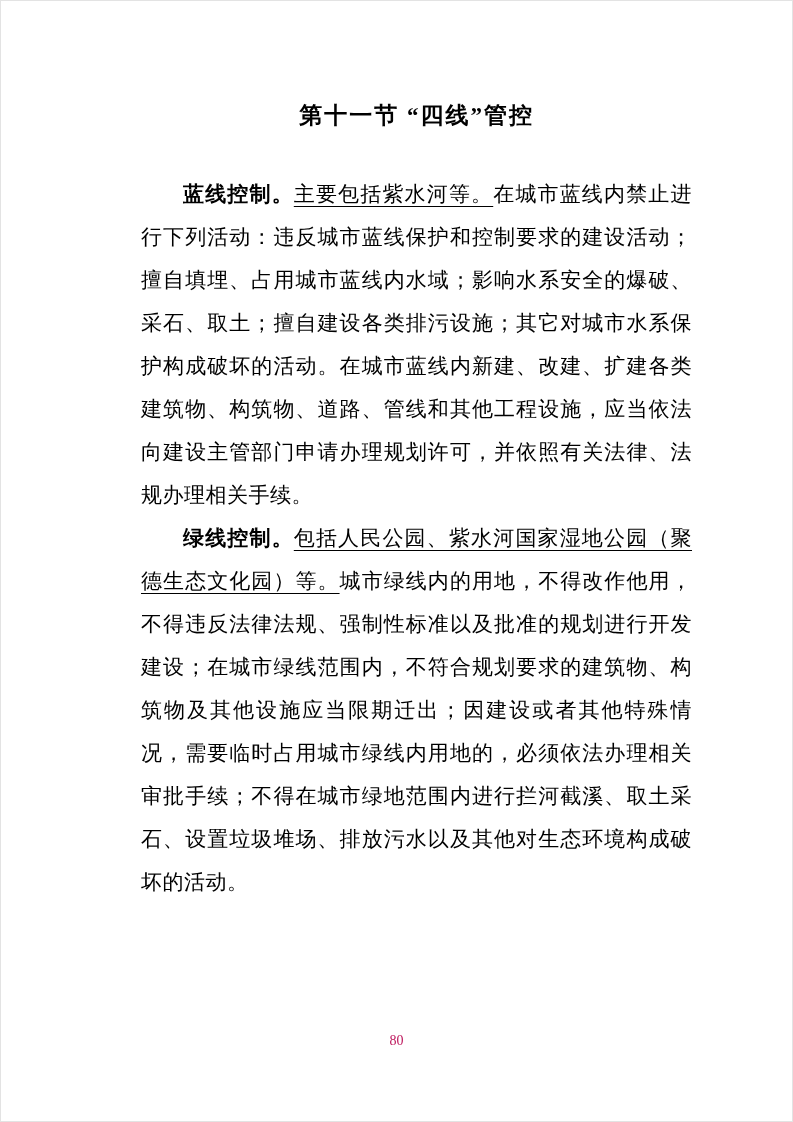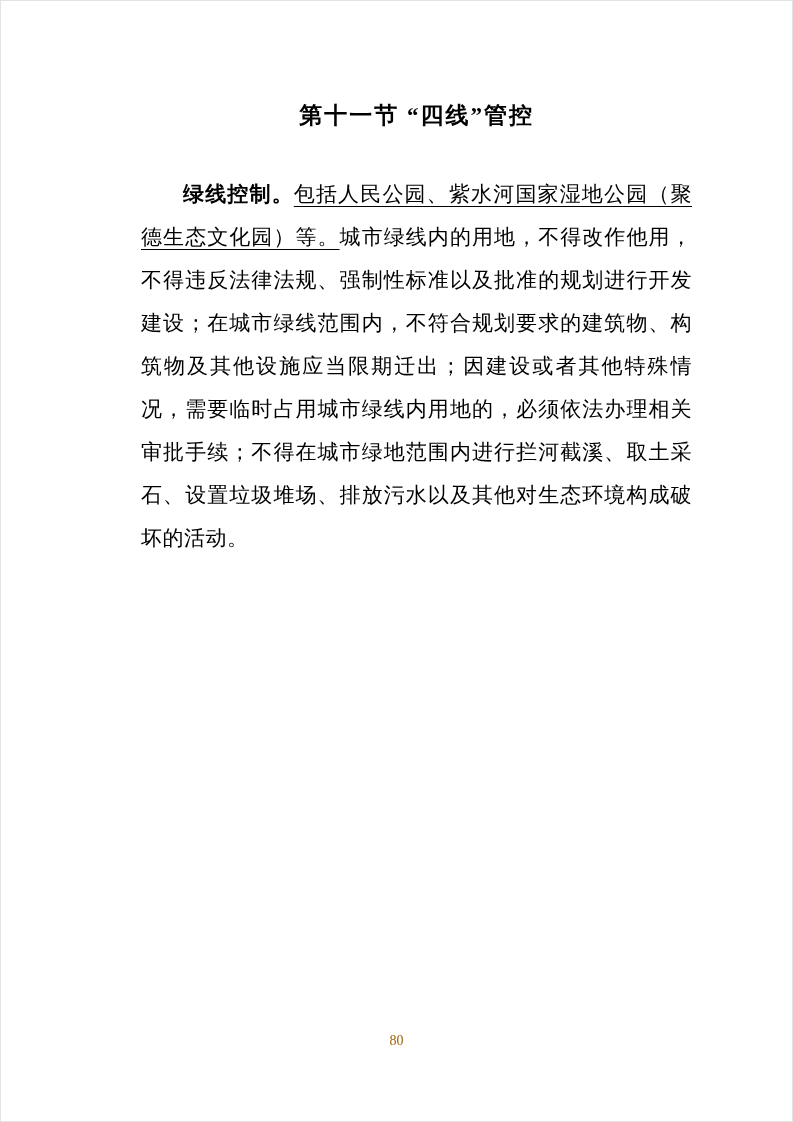--- a/index.html
+++ b/index.html
@@ -43,29 +43,30 @@
     text-underline-offset: 5px;
     text-decoration-thickness: 1px;
   }
   .page-number {
     position: absolute;
     bottom: 72px;
     left: 0;
     width: 100%;
     text-align: center;
     font-size: 14px;
-    color: #a16207;
+    color: #be185d;
   }
 </style>
 </head>
 <body>
 
 <div class="page-inner">
 
   <h1 class="doc-title">第十一节 “四线”管控</h1>
 
+  <p class="para"><span class="lead">蓝线控制。</span><span class="ul">主要包括紫水河等。</span><span>在城市蓝线内禁止进行下列活动：违反城市蓝线保护和控制要求的建设活动；擅自填埋、占用城市蓝线内水域；影响水系安全的爆破、采石、取土；擅自建设各类排污设施；其它对城市水系保护构成破坏的活动。在城市蓝线内新建、改建、扩建各类建筑物、构筑物、道路、管线和其他工程设施，应当依法向建设主管部门申请办理规划许可，并依照有关法律、法规办理相关手续。</span></p>
 
   <p class="para"><span class="lead">绿线控制。</span><span class="ul">包括人民公园、紫水河国家湿地公园（聚德生态文化园）等。</span><span>城市绿线内的用地，不得改作他用，不得违反法律法规、强制性标准以及批准的规划进行开发建设；在城市绿线范围内，不符合规划要求的建筑物、构筑物及其他设施应当限期迁出；因建设或者其他特殊情况，需要临时占用城市绿线内用地的，必须依法办理相关审批手续；不得在城市绿地范围内进行拦河截溪、取土采石、设置垃圾堆场、排放污水以及其他对生态环境构成破坏的活动。</span></p>
 
 
 </div>
 
 <div class="page-number">80</div>
 
 </body></html>

